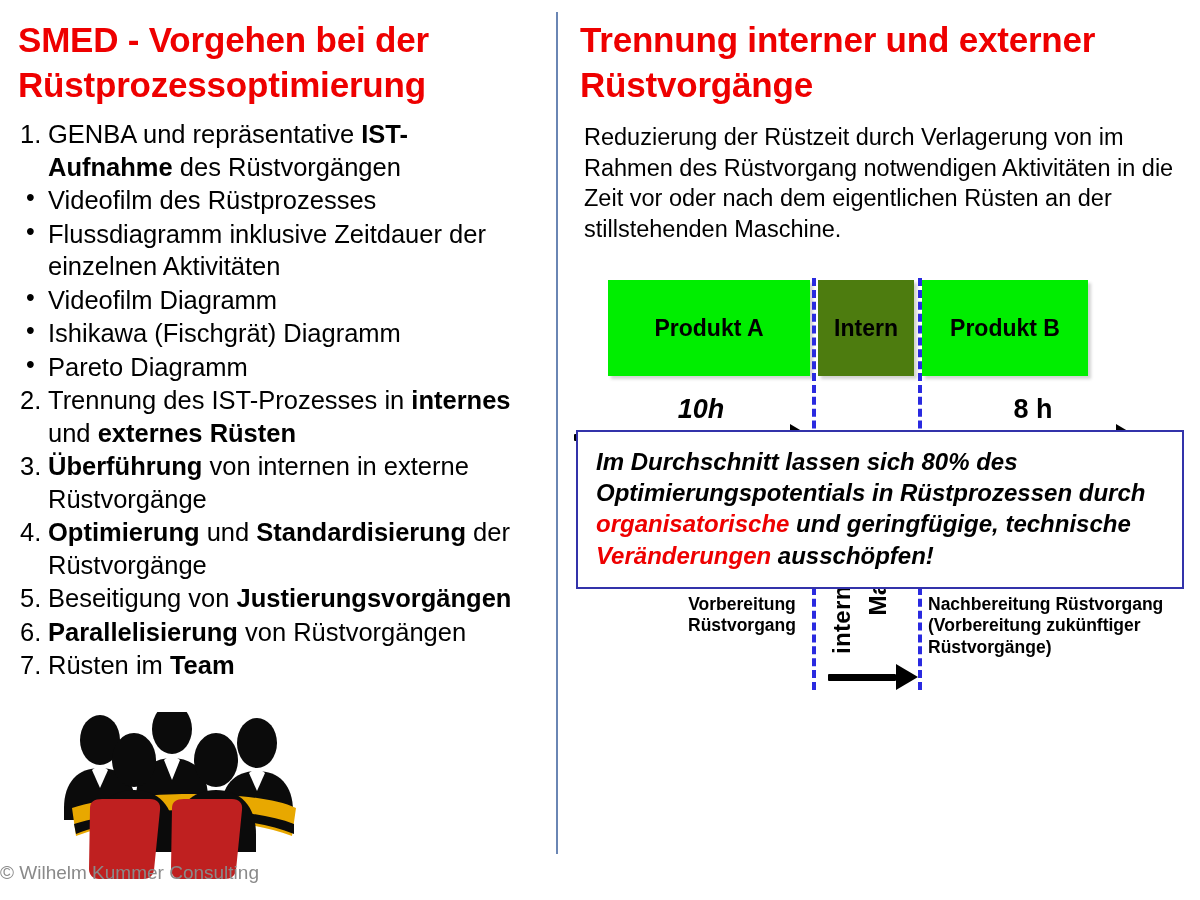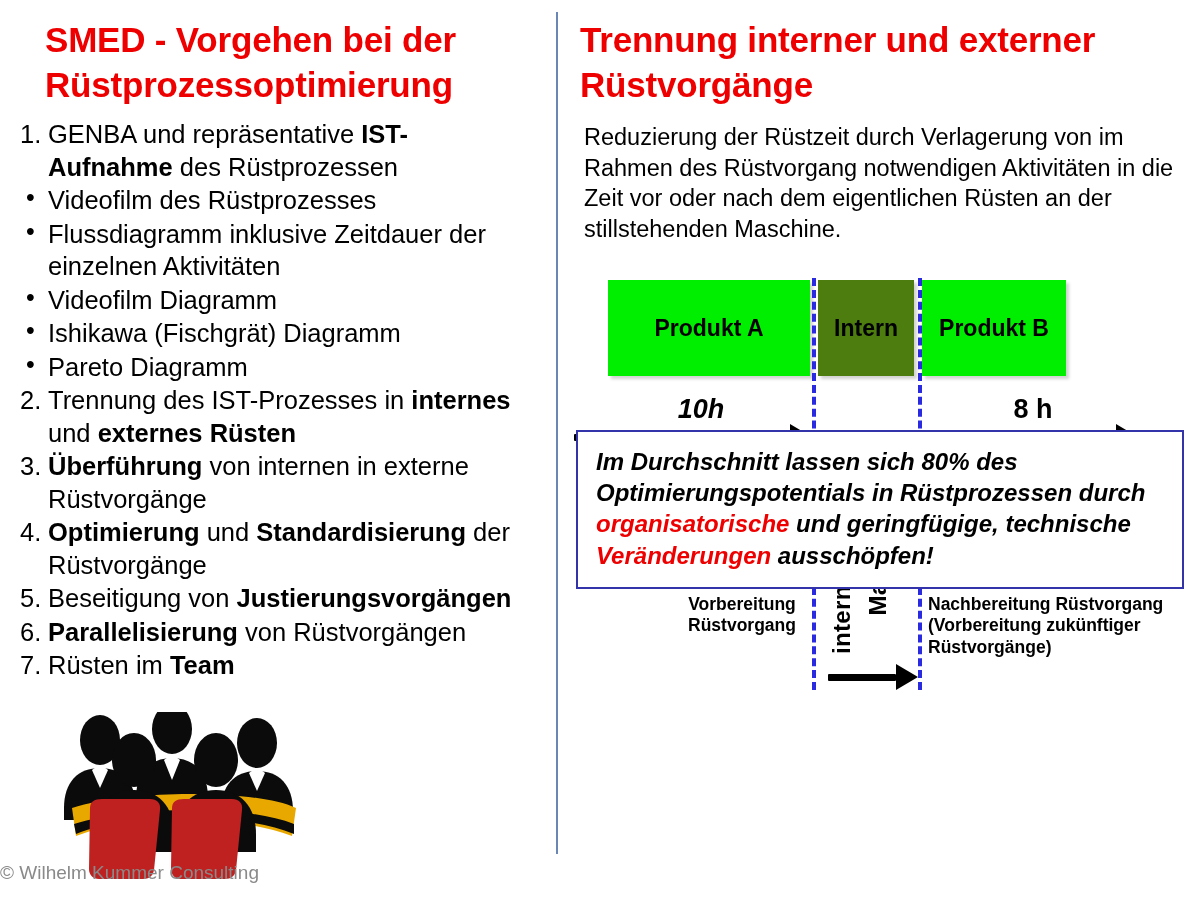--- a/index.html
+++ b/index.html
@@ -40,21 +40,20 @@
   .title-left {
     position: absolute;
     left: 18px;
     top: 18px;
     width: 520px;
     color: #ee0000;
     font-size: 35px;
     font-weight: bold;
     line-height: 1.28;
     letter-spacing: -0.2px;
-    margin-left: 27px;
   }
   .list-left {
     position: absolute;
     left: 16px;
     top: 118px;
     width: 534px;
     font-size: 25.5px;
     line-height: 1.275;
     color: #000000;
   }
@@ -139,21 +138,21 @@
     justify-content: center;
     font-weight: bold;
     color: #000000;
     box-shadow: 3px 3px 3px rgba(0,0,0,0.18);
   }
   .box.green { background: #00ee00; }
   .box.red   { background: #4d7c0f; }
 
   .prodA { left: 52px;  top: 8px;  width: 202px; height: 96px; font-size: 23px; }
   .intern{ left: 262px; top: 8px;  width: 96px;  height: 96px; font-size: 23px; }
-  .prodB { left: 366px; top: 8px;  width: 144px; height: 96px; font-size: 23px; }
+  .prodB { left: 366px; top: 8px;  width: 166px; height: 96px; font-size: 23px; }
 
   .externL { left: 155px; top: 220px; width: 96px; height: 44px; font-size: 19px; }
   .externR { left: 370px; top: 220px; width: 80px; height: 44px; font-size: 19px; }
 
   .dash {
     position: absolute;
     width: 0;
     border-left: 4px dashed #2a2ae0;
   }
   .dashL { left: 256px; top: 6px; height: 412px; }
@@ -256,21 +255,21 @@
   <div class="divider"></div>
 
   <div class="left-col">
 
     <div class="title-left">SMED - Vorgehen bei der Rüstprozessoptimierung</div>
 
     <div class="list-left">
 
       <div class="li">
         <span class="marker">1.</span>
-        <span class="body"><span>GENBA und repräsentative </span><b>IST-</b><span class="cont"><b>Aufnahme</b><span> des Rüstprozessen</span></span></span>
+        <span class="body"><span>GENBA und repräsentative </span><b>IST-</b><span class="cont"><b>Aufnahme</b><span> des Rüstvorgängen</span></span></span>
       </div>
 
       <div class="li bullet">
         <span class="marker">•</span>
         <span class="body">Videofilm des Rüstprozesses</span>
       </div>
 
       <div class="li bullet">
         <span class="marker">•</span>
         <span class="body">Flussdiagramm inklusive Zeitdauer der einzelnen Aktivitäten</span>

